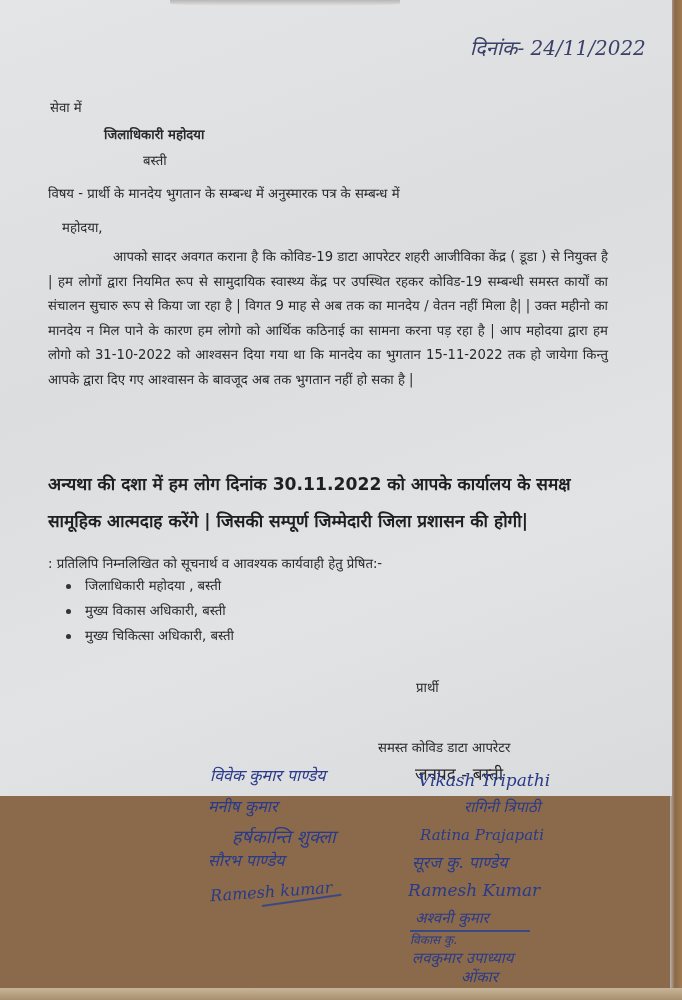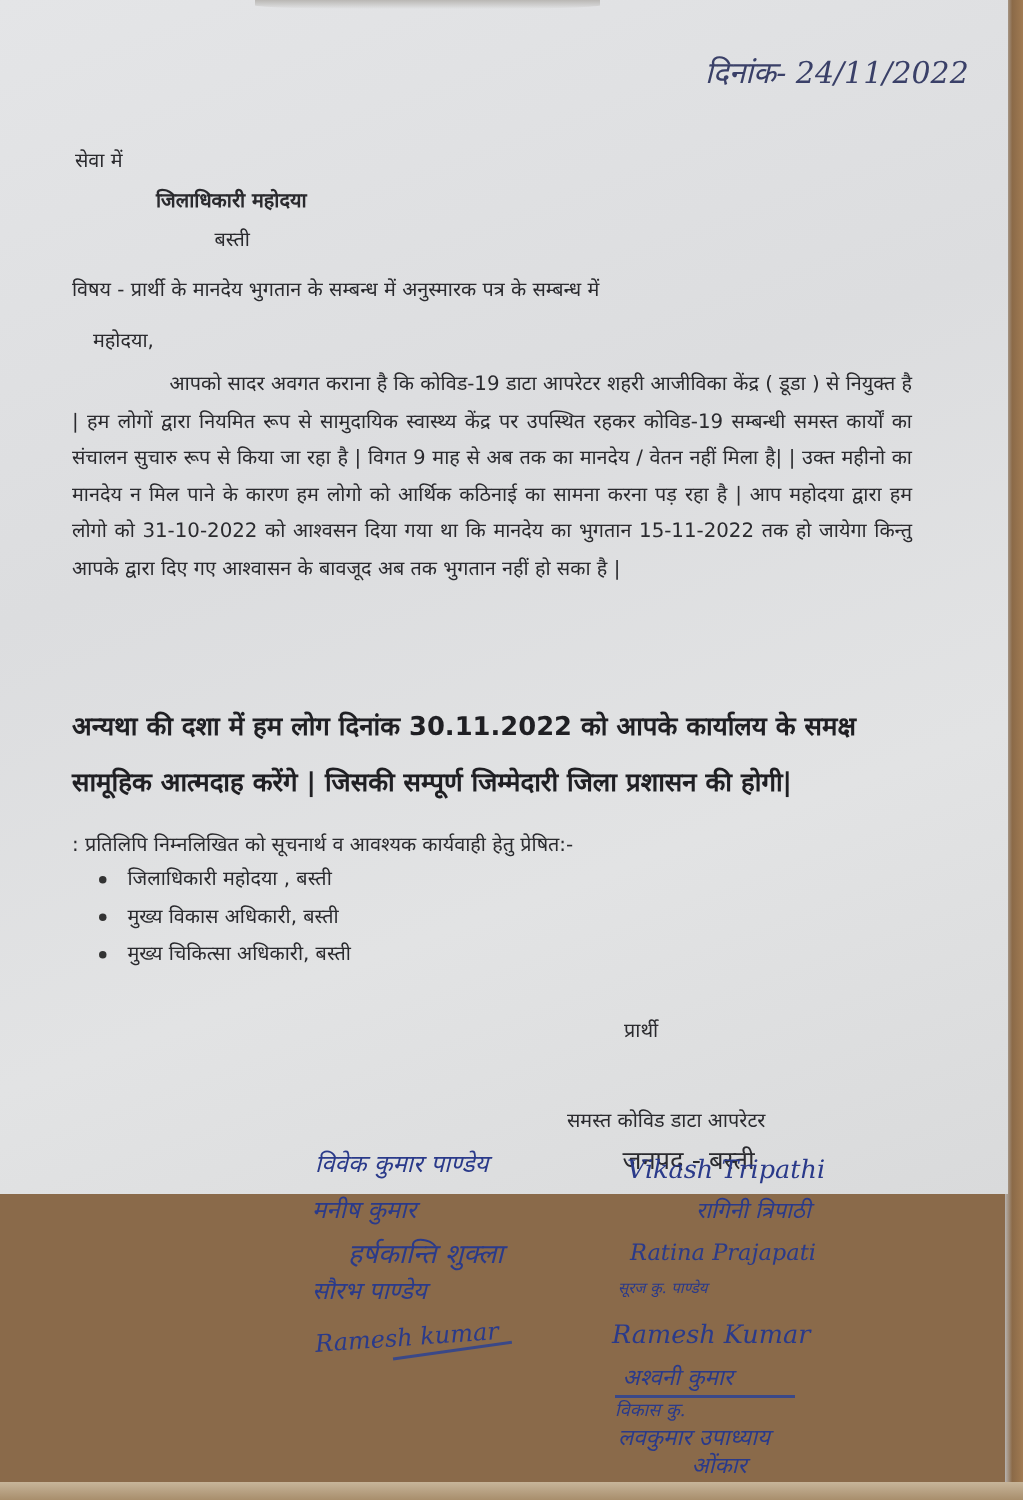--- a/index.html
+++ b/index.html
@@ -67,20 +67,20 @@
   <div class="hand" style="left:210px;top:768px;font-size:16px;">विवेक कुमार पाण्डेय</div>
   <div class="hand" style="left:208px;top:799px;font-size:16px;">मनीष कुमार</div>
   <div class="hand" style="left:208px;top:828px;font-size:18px;margin-left:24px;">हर्षकान्ति शुक्ला</div>
   <div class="hand" style="left:208px;top:853px;font-size:16px;">सौरभ पाण्डेय</div>
   <div class="hand" style="left:210px;top:884px;font-size:16px;transform:rotate(-4deg);">Ramesh kumar</div>
   <div class="underline" style="left:262px;top:905px;width:80px;transform:rotate(-8deg);"></div>
 
   <div class="hand" style="left:418px;top:772px;font-size:17px;">Vikash Tripathi</div>
   <div class="hand" style="left:420px;top:800px;font-size:15px;margin-left:44px;">रागिनी त्रिपाठी</div>
   <div class="hand" style="left:420px;top:828px;font-size:15px;">Ratina Prajapati</div>
-  <div class="hand" style="left:412px;top:855px;font-size:10px;">सूरज कु. पाण्डेय</div>
+  <div class="hand" style="left:412px;top:855px;font-size:16px;">सूरज कु. पाण्डेय</div>
   <div class="hand" style="left:408px;top:882px;font-size:17px;">Ramesh Kumar</div>
   <div class="hand" style="left:415px;top:911px;font-size:15px;">अश्वनी कुमार</div>
   <div class="underline" style="left:410px;top:930px;width:120px;"></div>
   <div class="hand" style="left:410px;top:934px;font-size:12px;">विकास कु.</div>
   <div class="hand" style="left:412px;top:951px;font-size:15px;">लवकुमार उपाध्याय</div>
   <div class="hand" style="left:418px;top:970px;font-size:15px;margin-left:43px;">ओंकार</div>
 </div>
 
 </body></html>

